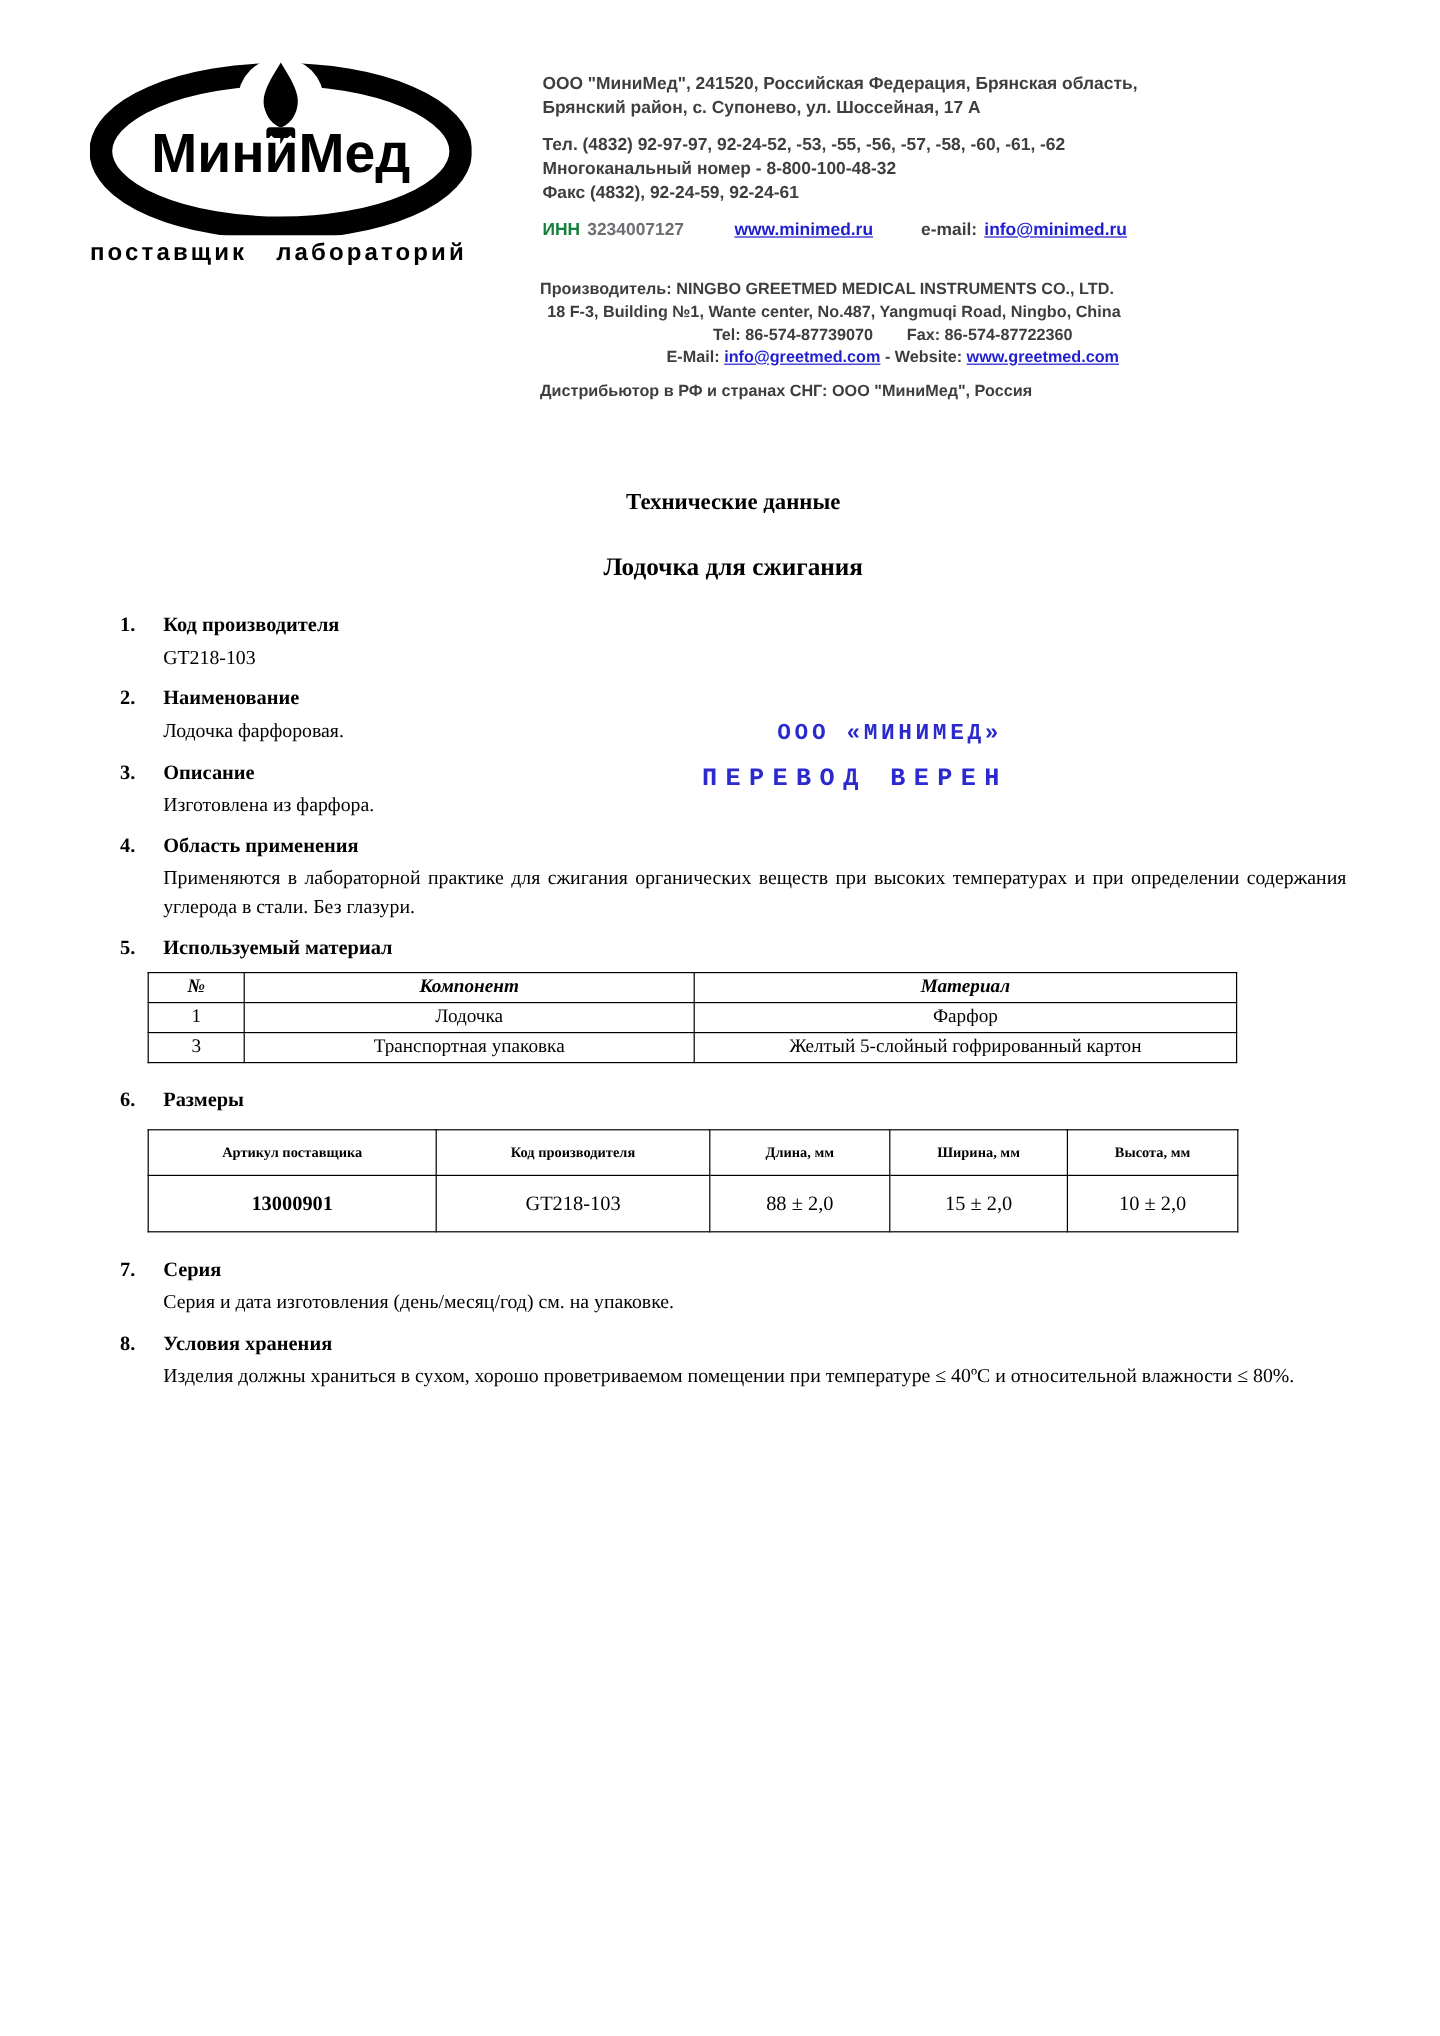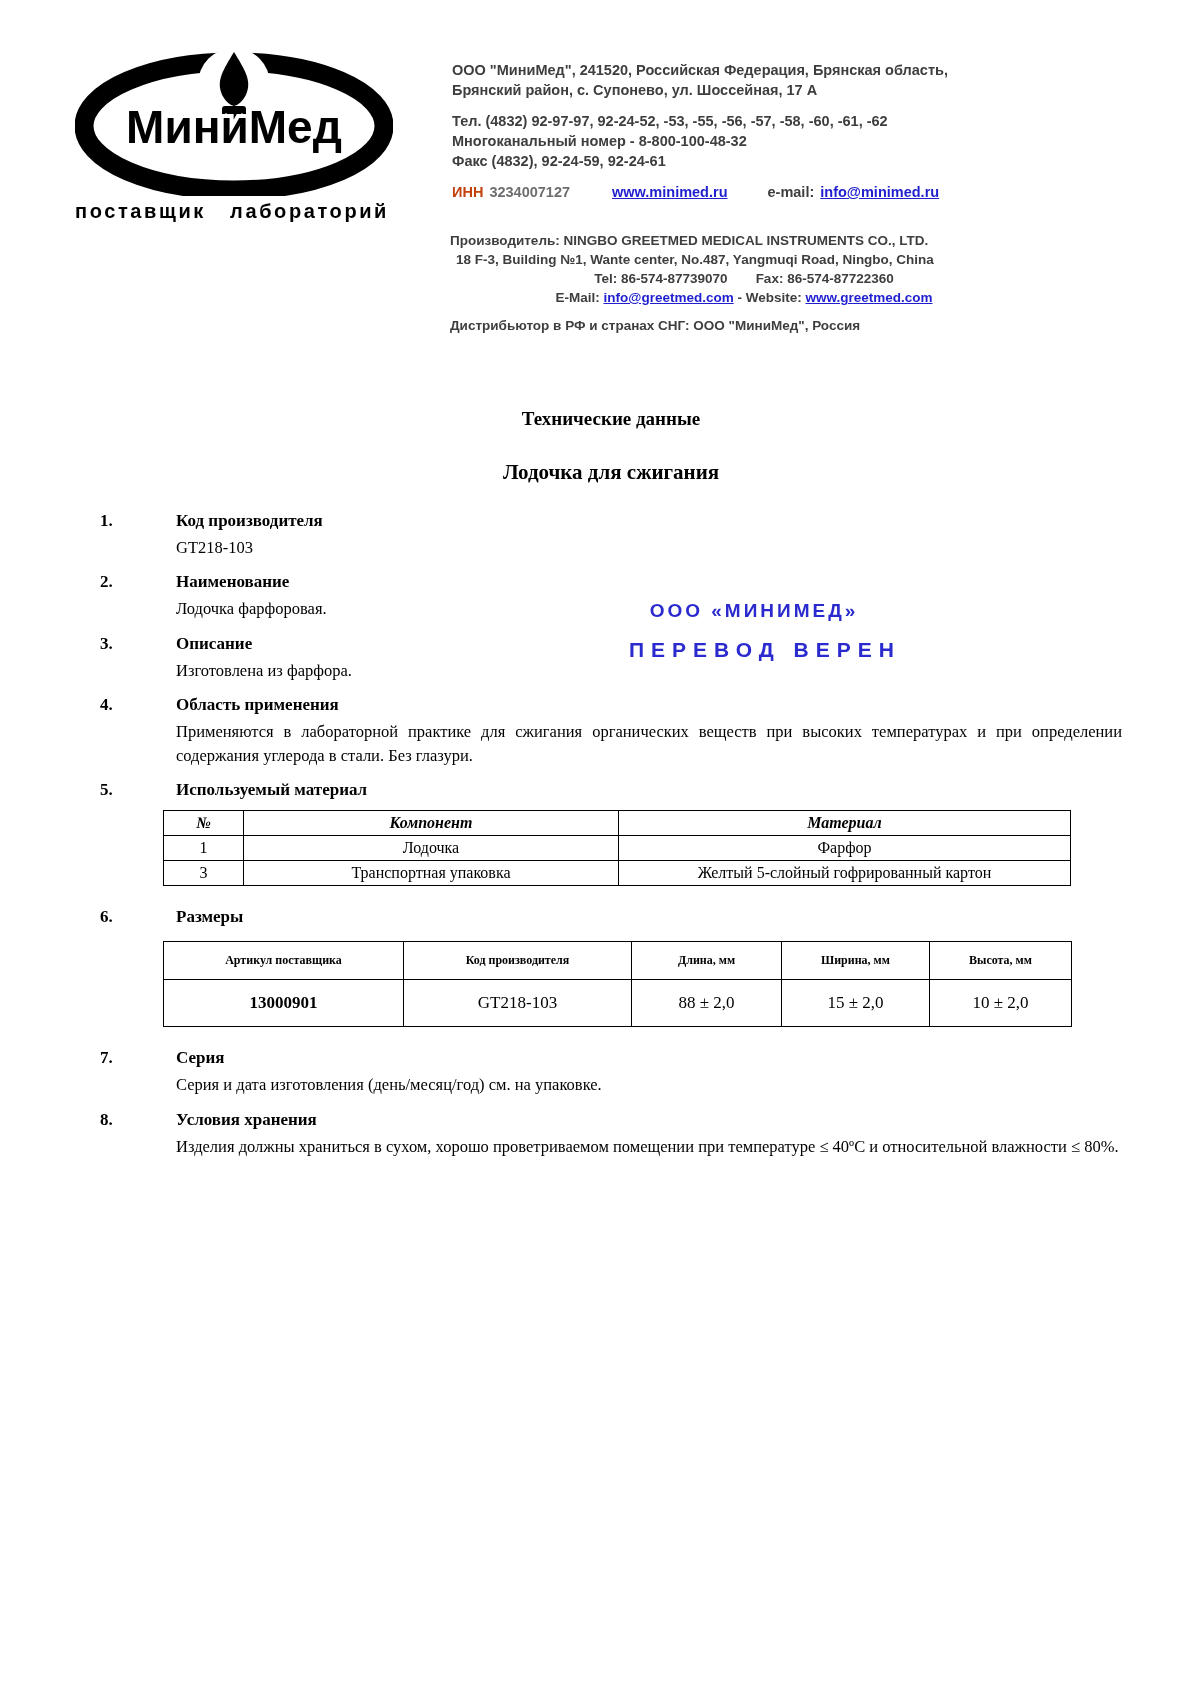--- a/index.html
+++ b/index.html
@@ -34,21 +34,21 @@
   }
 
   .company {
     position: absolute; left: 452px; top: 60px; width: 585px;
     font-family: "Liberation Sans", sans-serif;
     font-weight: bold; font-size: 14.5px; line-height: 20px;
     color: #3e3e40;
   }
   .company .grp { margin-bottom: 11px; }
   .inn-line { display: flex; align-items: baseline; }
-  .inn-label { color: #c2410c; margin-right: 6px; }
+  .inn-label { color: #15803d; margin-right: 6px; }
   .inn-value { color: #6d6e71; margin-right: 42px; }
   .lnk {
     color: #1f1fd0; text-decoration: underline; font-weight: bold;
     cursor: pointer;
   }
   .email-label { margin-left: 40px; margin-right: 6px; }
 
   .logo-greetmed { position: absolute; left: 80px; top: 226px; width: 275px; }
   .logo-greetmed svg { display: block; }
 
@@ -60,41 +60,41 @@
   }
   .producer .p-line2 { padding-left: 6px; }
   .producer .p-line3 { text-align: center; }
   .producer .p-line3 .gap { display: inline-block; width: 28px; }
   .producer .p-line4 { text-align: center; }
   .producer .p-line5 { margin-top: 9px; }
 
   
   .stamp {
     position: absolute; left: 585px; top: 600px; width: 250px;
-    text-align: center;
-    font-family: Liberation Sans, sans-serif;
-    font-weight: bold; color: #2a2ace; margin-left: 44px;
+    text-align: right;
+    font-family: Liberation Mono, monospace;
+    font-weight: bold; color: #2a2ace;
   }
   .stamp-line1 { font-size: 19px; letter-spacing: 3px; white-space: nowrap; }
   .stamp-line2 { font-size: 21px; letter-spacing: 7px; margin-top: 16px; white-space: nowrap; }
 
   
   .content { padding: 6px 78px 0 100px; }
   .doc-title {
     text-align: center; font-size: 19px; font-weight: bold;
     margin: 10px 0 30px;
   }
   .doc-subtitle {
     text-align: center; font-size: 21px; font-weight: bold;
     margin: 0 0 26px;
   }
 
   .sec { display: flex; margin-bottom: 13px; }
   .sec-num { width: 36px; font-weight: bold; font-size: 17px; flex: none; }
-  .sec-body { flex: 1; margin-left: 40px; }
+  .sec-body { flex: 1; }
   .sec-heading { font-size: 17px; font-weight: bold; margin: 0 0 5px; }
   .sec-text { font-size: 16.5px; line-height: 1.42; }
   .just { text-align: justify; }
 
   .tbl {
     border-collapse: collapse;
     width: 908px;
     margin: 10px 0 8px -13px;
     font-size: 16px;
     table-layout: fixed;

